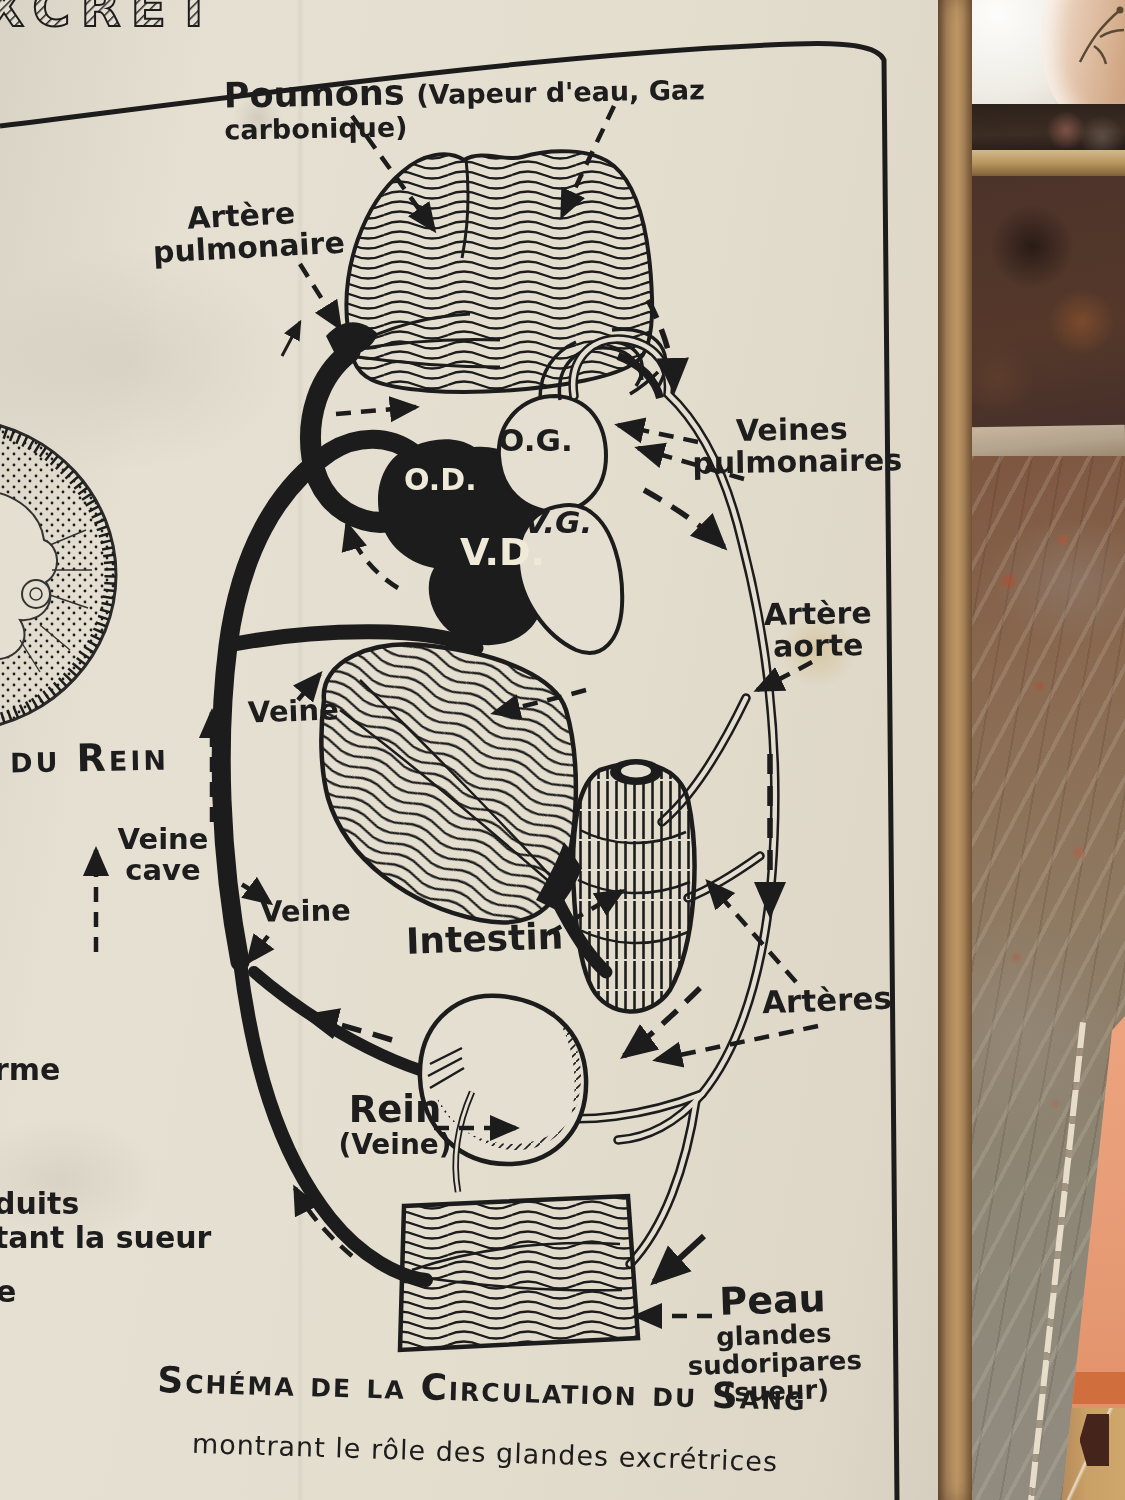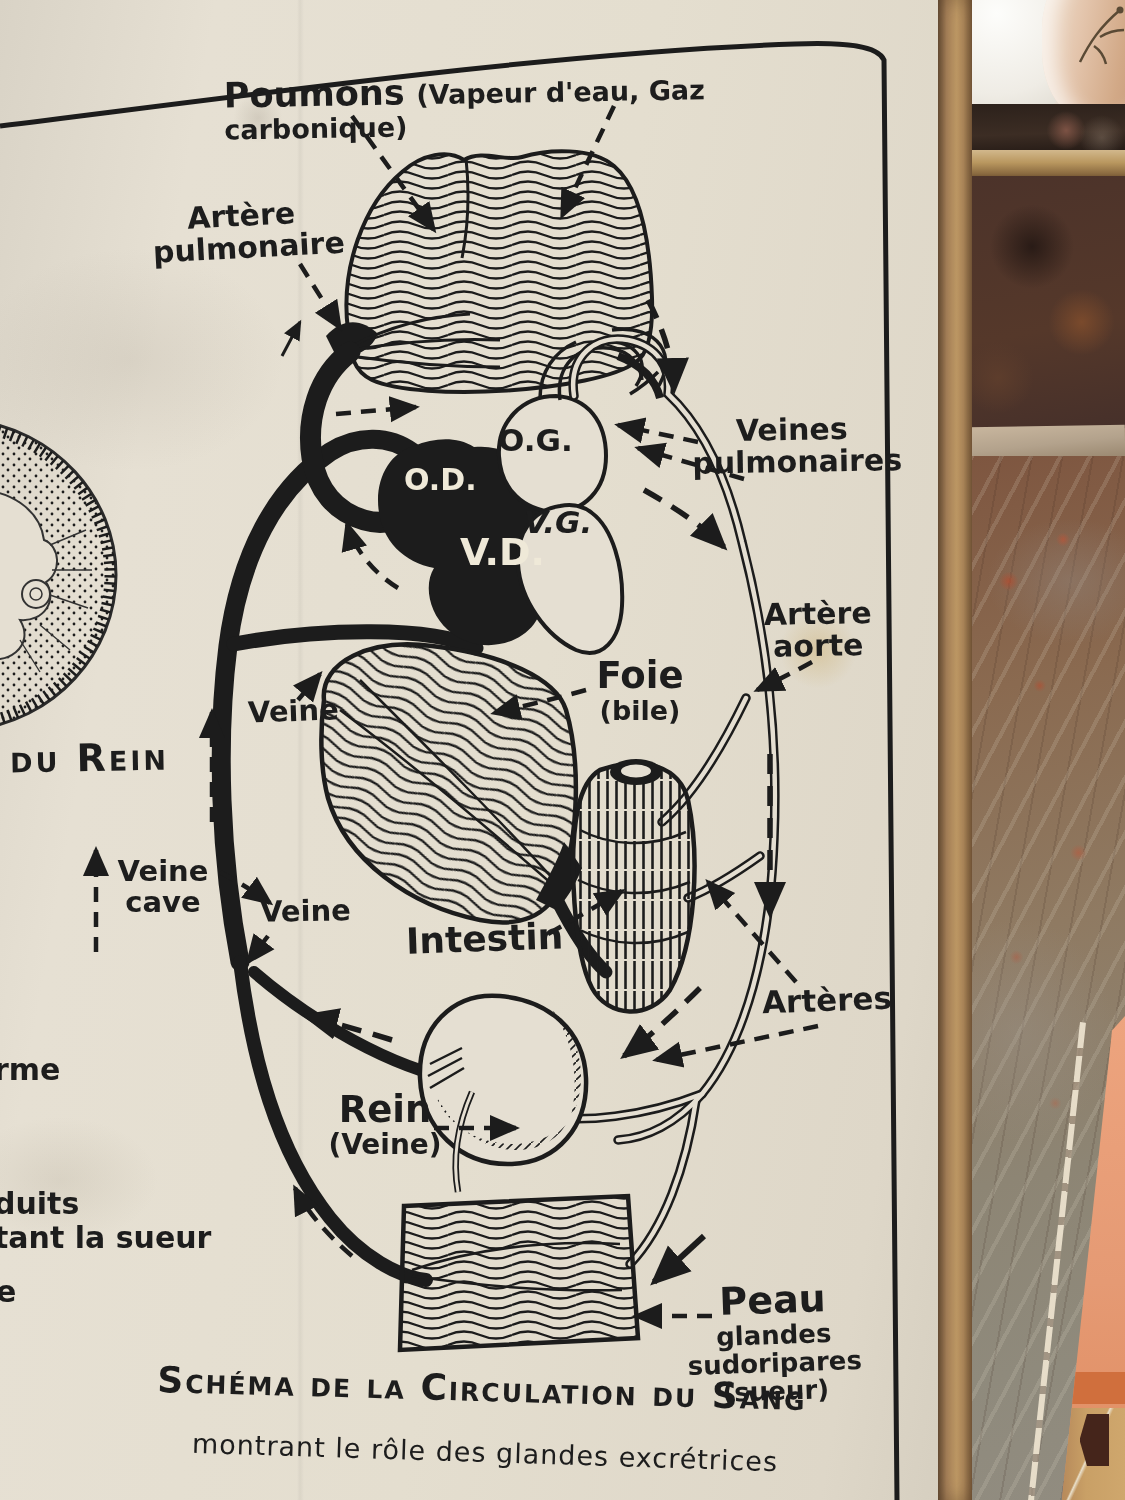--- a/index.html
+++ b/index.html
@@ -72,20 +72,31 @@
   #tile-grout{left:8%;top:0;width:80%;height:100%;
     background:linear-gradient(115deg, transparent 46%, #e9dfca 48%, transparent 52%);}
 </style>
 </head>
 <body>
 
 <div id="stage">
 
   <div id="poster">
 
+    <div class="toplet-wrap">
+      <svg width="330" height="34" viewBox="0 0 330 34">
+        <defs>
+          <pattern id="pHx" width="7" height="7" patternUnits="userSpaceOnUse" patternTransform="rotate(45)">
+            <rect width="7" height="7" fill="#e5dfd2"></rect>
+            <line x1="0" y1="0" x2="0" y2="7" stroke="#242424" stroke-width="3"></line>
+          </pattern>
+        </defs>
+        <text x="-16" y="26" font-family="DejaVu Sans" font-weight="bold" font-size="52" letter-spacing="10" fill="url(#pHx)" stroke="#1c1c1c" stroke-width="2">XCRÉT</text>
+      </svg>
+    </div>
 
     <svg id="draw" width="940" height="1500" viewBox="0 0 940 1500">
       <defs>
         <marker id="mA" viewBox="0 0 12 12" refX="10" refY="6" markerWidth="7" markerHeight="7" orient="auto-start-reverse">
           <path d="M0,1 L11.5,6 L0,11 Z" fill="#1c1c1c"></path>
         </marker>
         <pattern id="pWavy" width="64" height="10" patternUnits="userSpaceOnUse">
           <path d="M0,5 Q16,-2 32,5 T64,5" fill="none" stroke="#1c1c1c" stroke-width="2.4"></path>
         </pattern>
         <pattern id="pWavyR" width="64" height="11" patternUnits="userSpaceOnUse" patternTransform="rotate(24)">
@@ -222,38 +233,34 @@
       <span style="font-size:35px;">Poumons</span>
       <span style="font-size:27px;font-weight:700;margin-left:6px;">(Vapeur d'eau, Gaz carbonique)</span>
     </div>
 
     <div class="lbl ctr" style="left:152px;top:200px;width:180px;font-size:30px;transform:rotate(-3deg);">Artère pulmonaire</div>
 
     <div class="lbl ctr" style="left:692px;top:414px;width:200px;font-size:30px;transform:rotate(-1deg);">Veines pulmonaires</div>
 
     <div class="lbl ctr" style="left:756px;top:598px;width:124px;font-size:30px;transform:rotate(-1deg);">Artère aorte</div>
 
-    <div class="lbl ctr" style="left:582px;top:656px;width:116px;">
-      <div style="font-size:37px;">Foie</div>
-      <div style="font-size:27px;">(bile)</div>
-    </div>
 
     <div class="lbl" style="left:248px;top:696px;font-size:29px;transform:rotate(-2deg);">Veine</div>
 
     <div class="lbl sc" style="left:10px;top:738px;font-size:38px;letter-spacing:3px;transform:rotate(-1deg);">du Rein</div>
 
-    <div class="lbl ctr" style="left:104px;top:856px;width:118px;font-size:29px;">Veine cave</div>
+    <div class="lbl ctr" style="left:104px;top:824px;width:118px;font-size:29px;">Veine cave</div>
 
     <div class="lbl" style="left:260px;top:896px;font-size:29px;transform:rotate(-1deg);">Veine</div>
 
     <div class="lbl" style="left:406px;top:920px;font-size:36px;transform:rotate(-2deg);">Intestin</div>
 
     <div class="lbl" style="left:762px;top:984px;font-size:31px;transform:rotate(-2deg);">Artères</div>
 
-    <div class="lbl ctr" style="left:322px;top:1090px;width:126px;">
+    <div class="lbl ctr" style="left:332px;top:1090px;width:126px;">
       <div style="font-size:37px;">Rein</div>
       <div style="font-size:28px;">(Veine)</div>
     </div>
 
     <div class="lbl ctr" style="left:648px;top:1280px;width:252px;transform:rotate(-2deg);">
       <div style="font-size:38px;">Peau</div>
       <div style="font-size:26px;">glandes sudoripares</div>
       <div style="font-size:26px;">(sueur)</div>
     </div>
 

